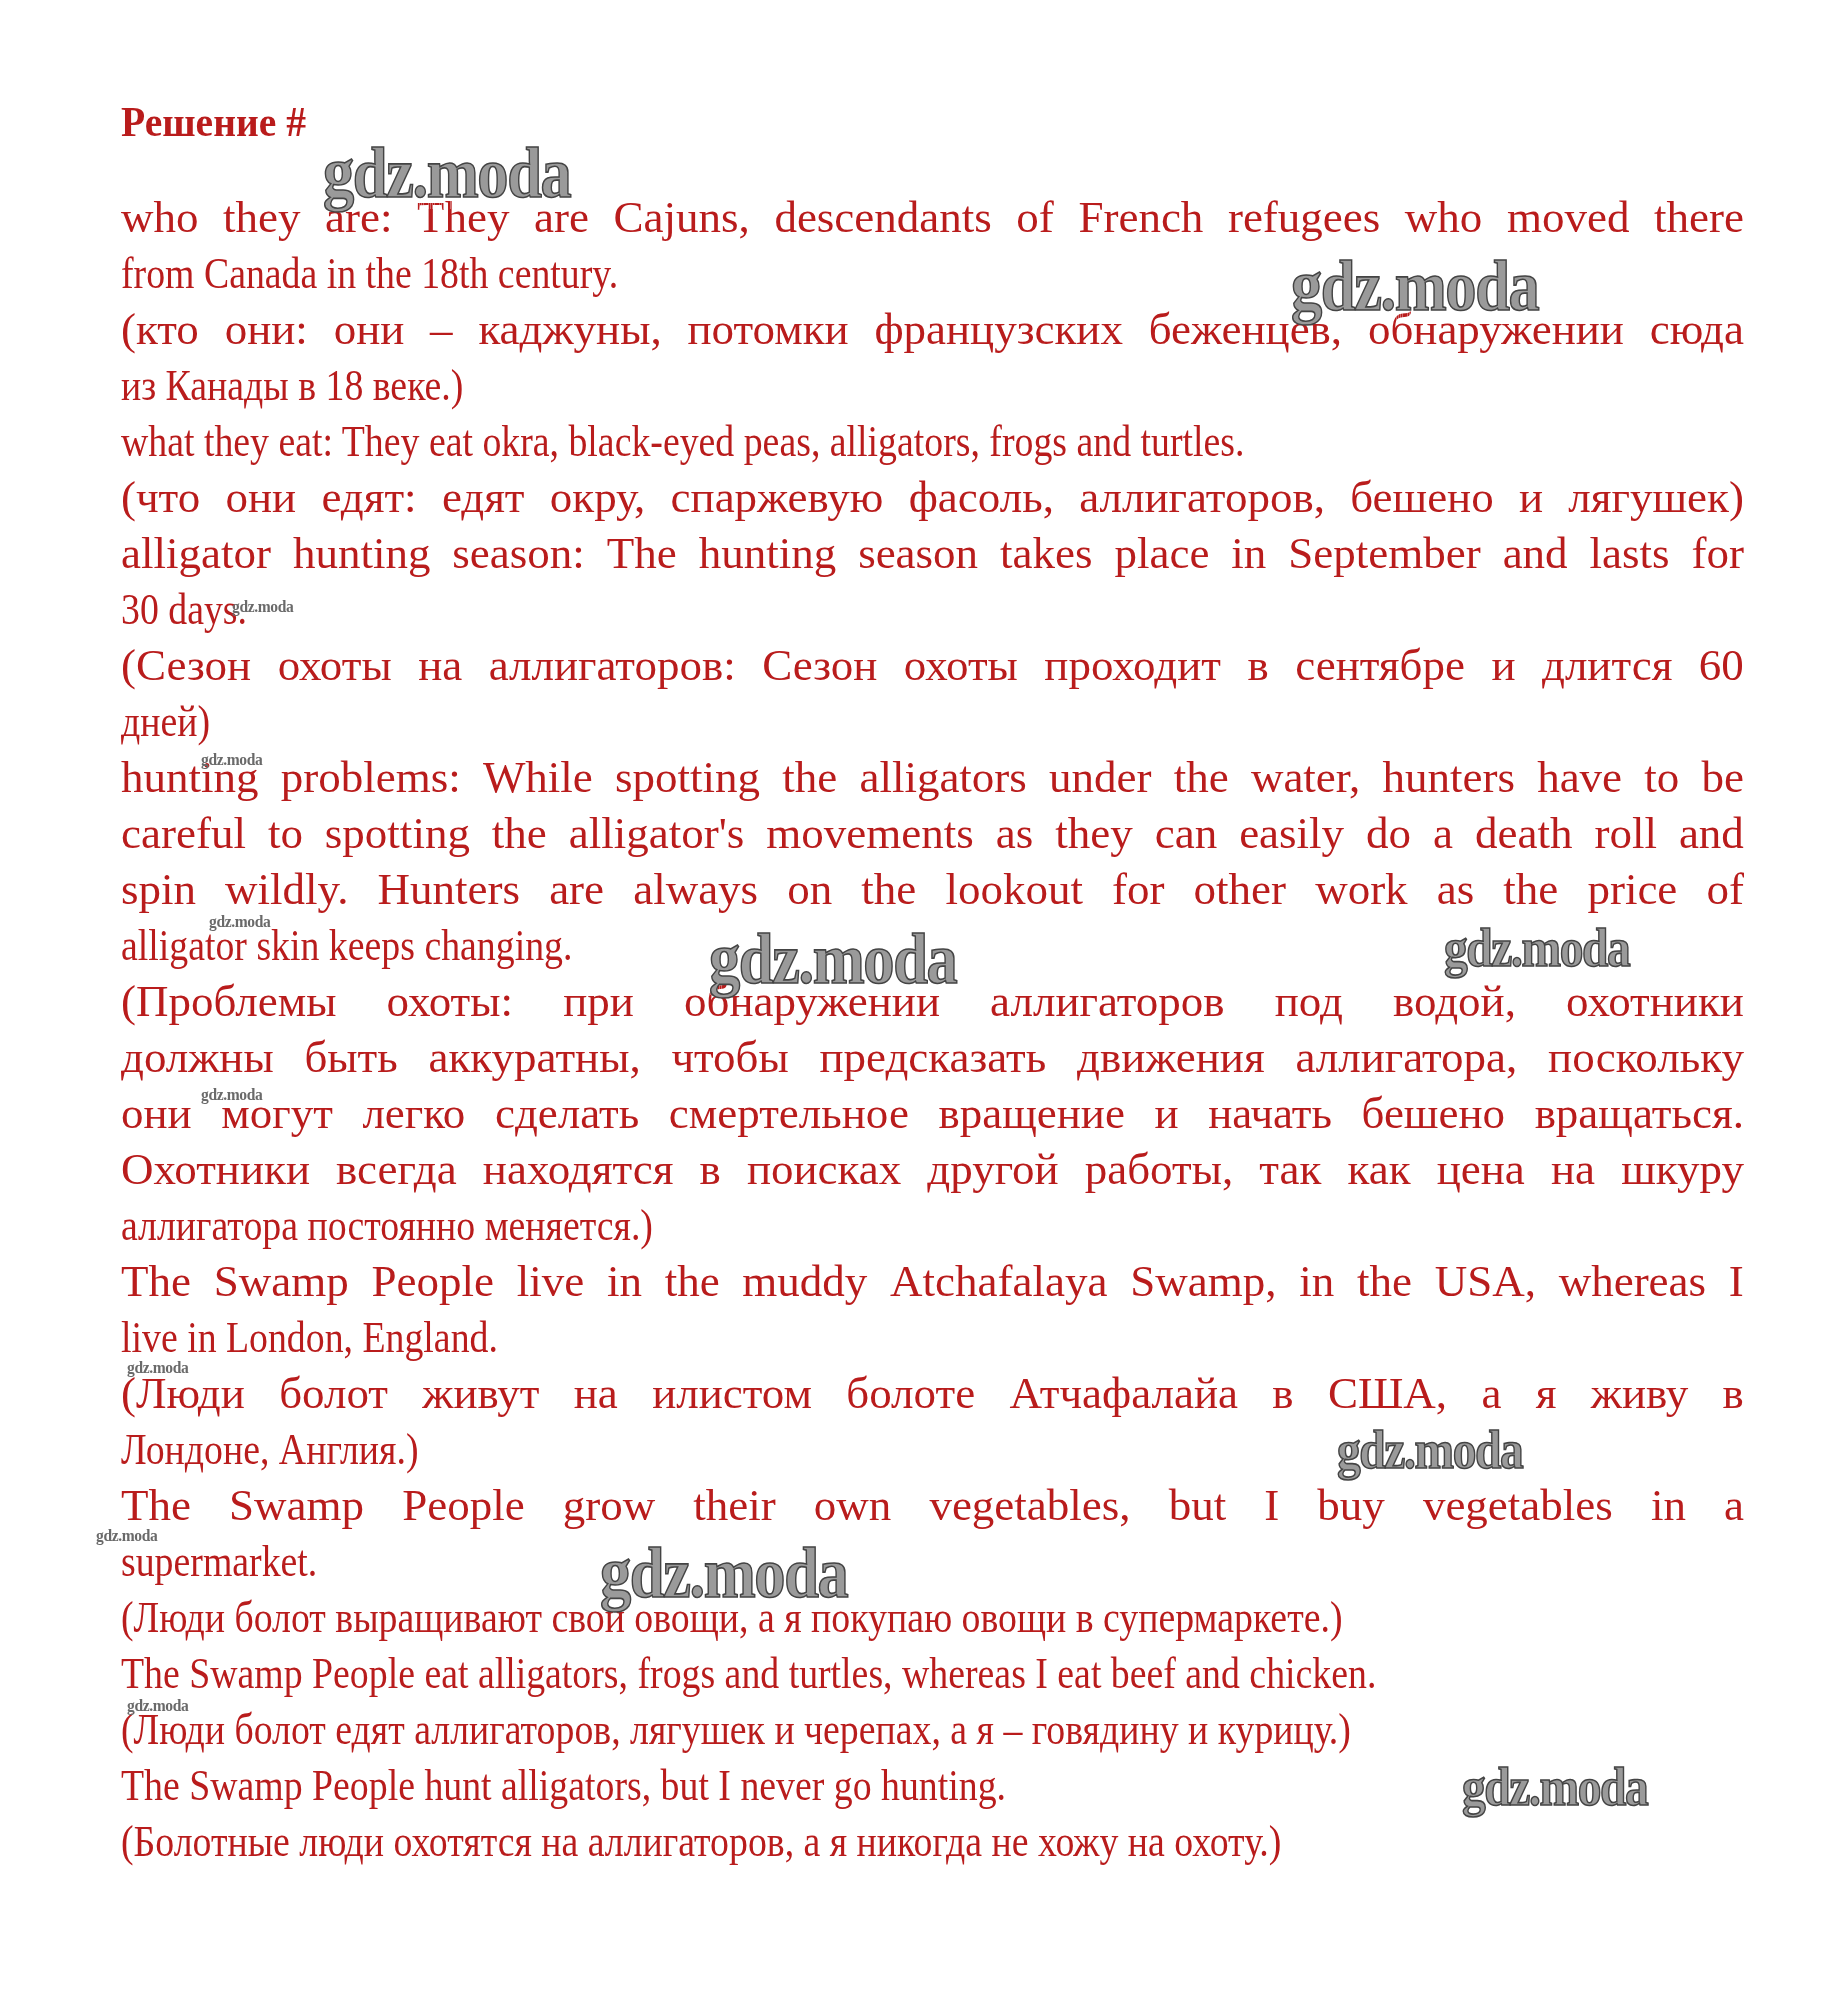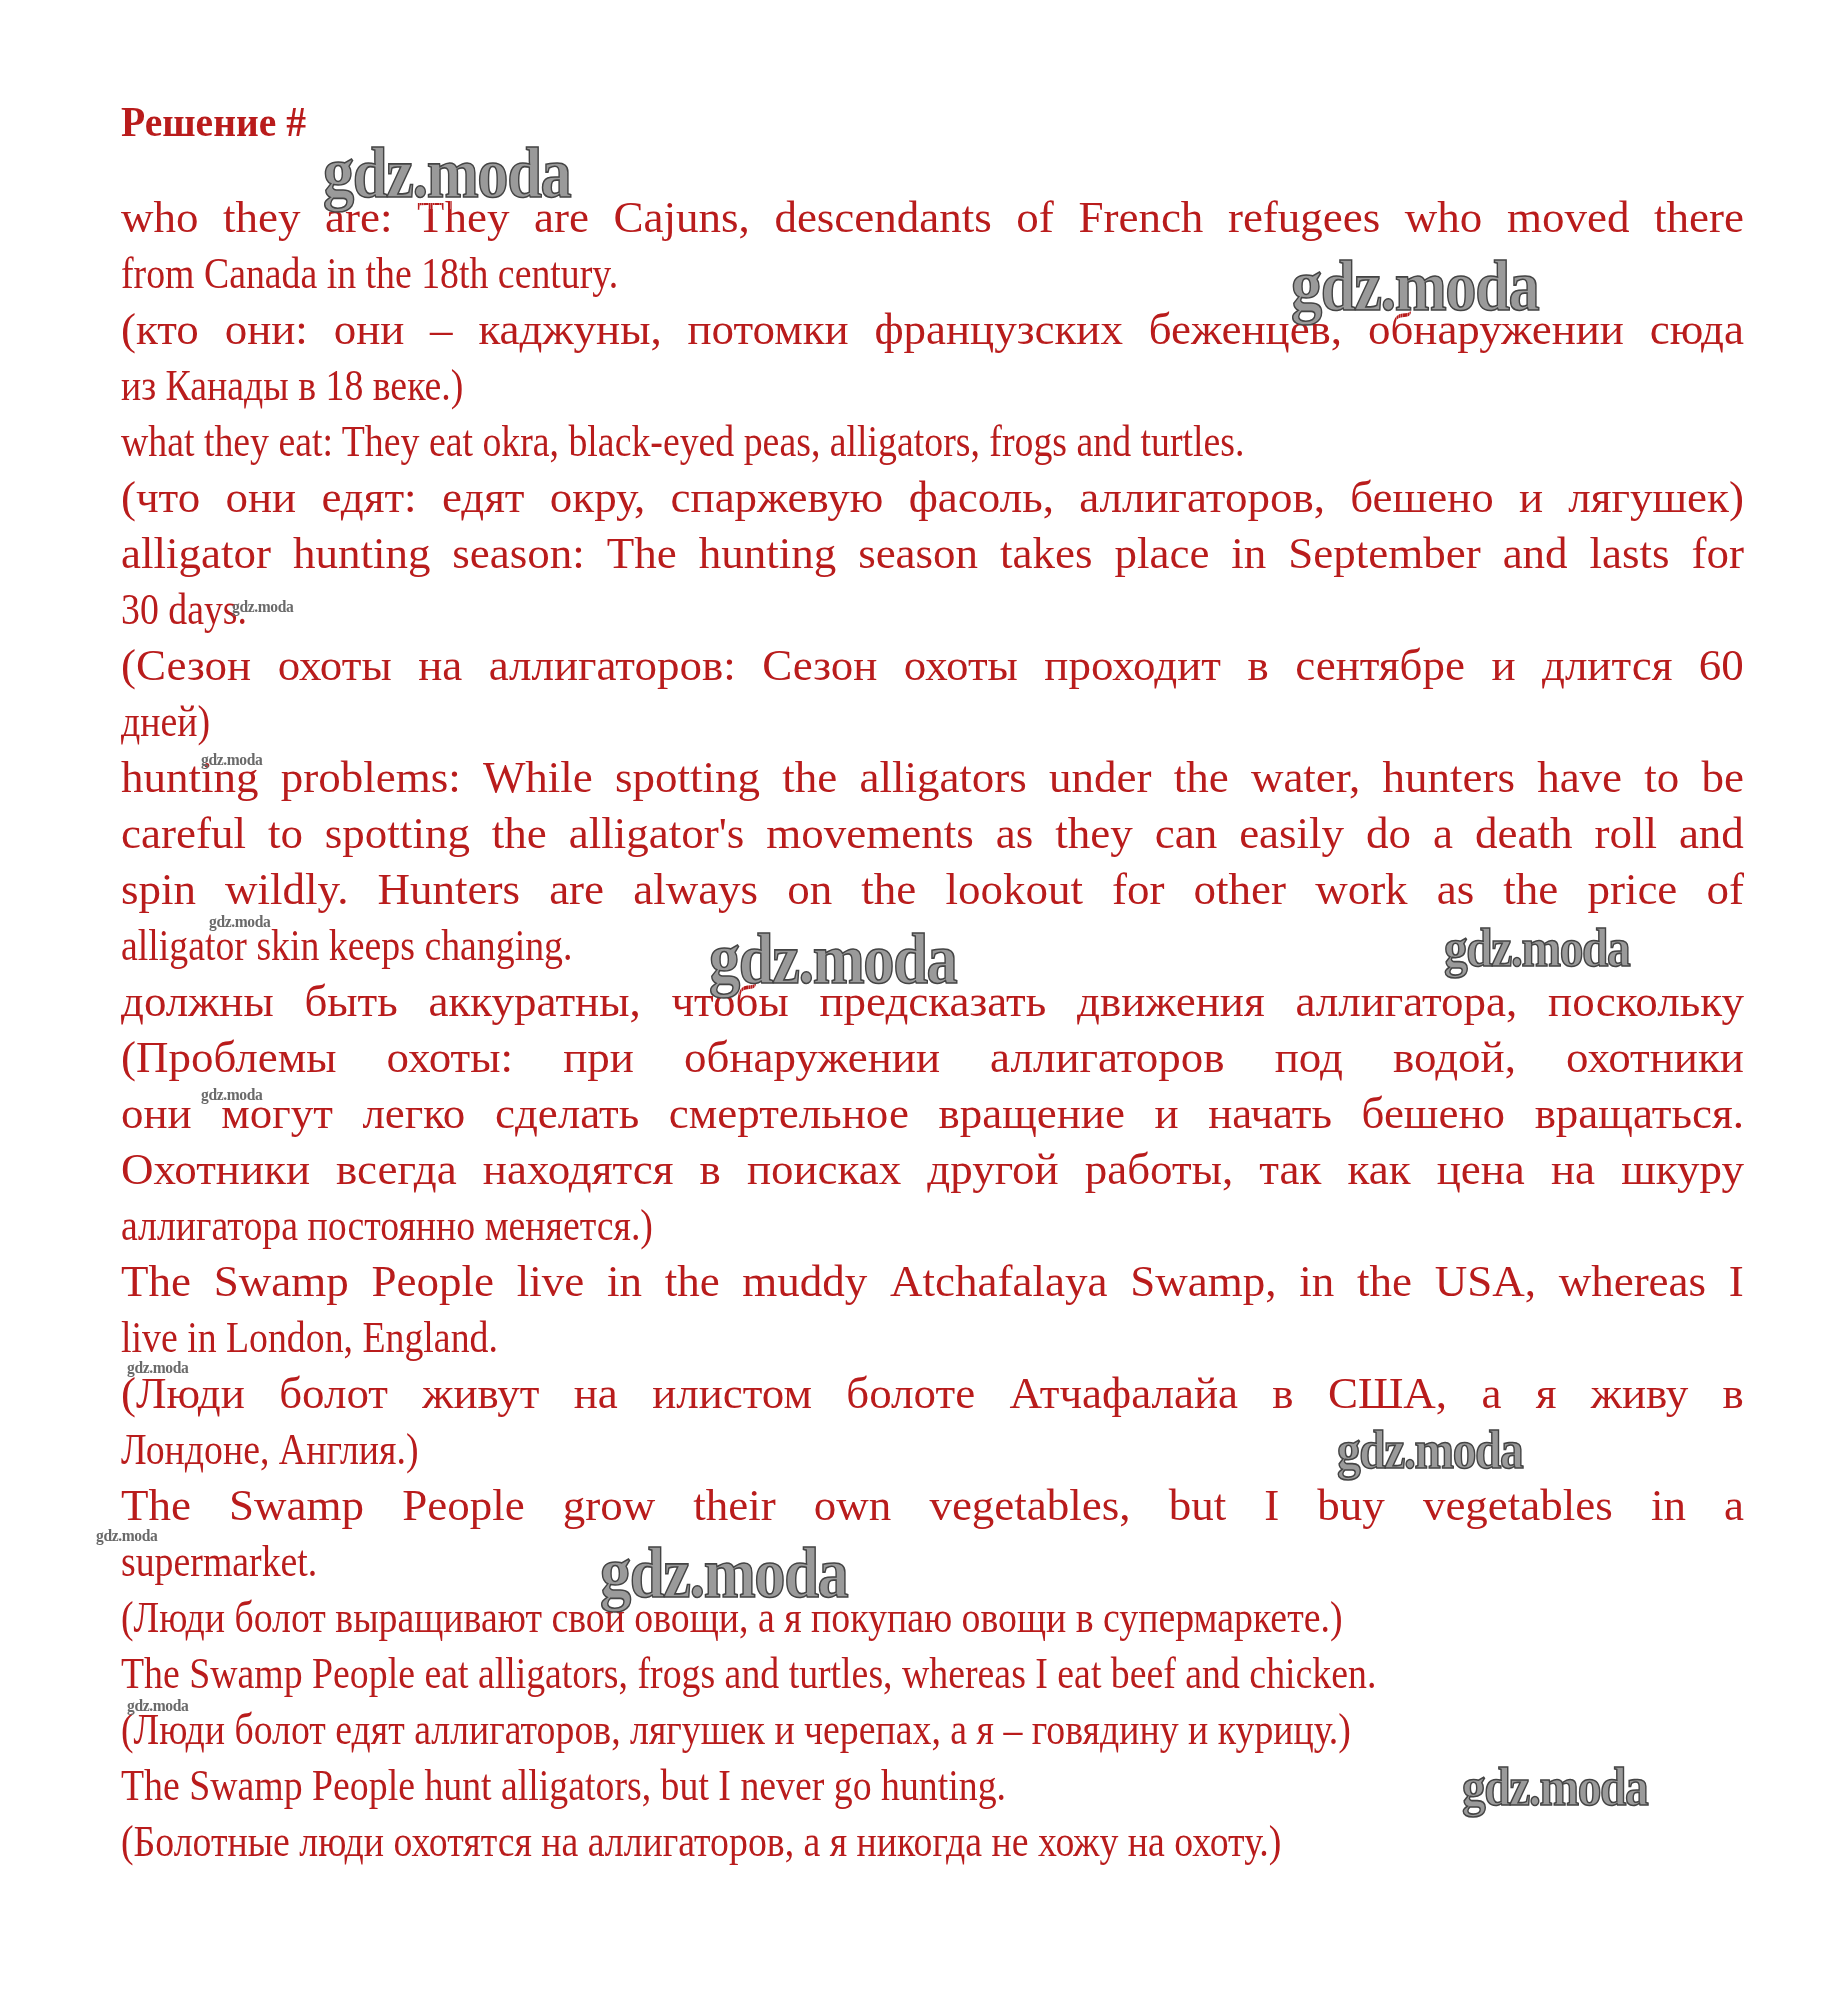--- a/index.html
+++ b/index.html
@@ -158,38 +158,38 @@
         <span>for</span>
         <span>other</span>
         <span>work</span>
         <span>as</span>
         <span>the</span>
         <span>price</span>
         <span>of</span>
       </div>
       <div class="line" style="display: block; transform: scaleX(0.84);">alligator skin keeps changing.</div>
       <div class="line justify">
+        <span>(Проблемы</span>
+        <span>охоты:</span>
+        <span>при</span>
+        <span>обнаружении</span>
+        <span>аллигаторов</span>
+        <span>под</span>
+        <span>водой,</span>
+        <span>охотники</span>
+      </div>
+      <div class="line justify">
         <span>должны</span>
         <span>быть</span>
         <span>аккуратны,</span>
         <span>чтобы</span>
         <span>предсказать</span>
         <span>движения</span>
         <span>аллигатора,</span>
         <span>поскольку</span>
-      </div>
-      <div class="line justify">
-        <span>(Проблемы</span>
-        <span>охоты:</span>
-        <span>при</span>
-        <span>обнаружении</span>
-        <span>аллигаторов</span>
-        <span>под</span>
-        <span>водой,</span>
-        <span>охотники</span>
       </div>
       <div class="line justify">
         <span>они</span>
         <span>могут</span>
         <span>легко</span>
         <span>сделать</span>
         <span>смертельное</span>
         <span>вращение</span>
         <span>и</span>
         <span>начать</span>

